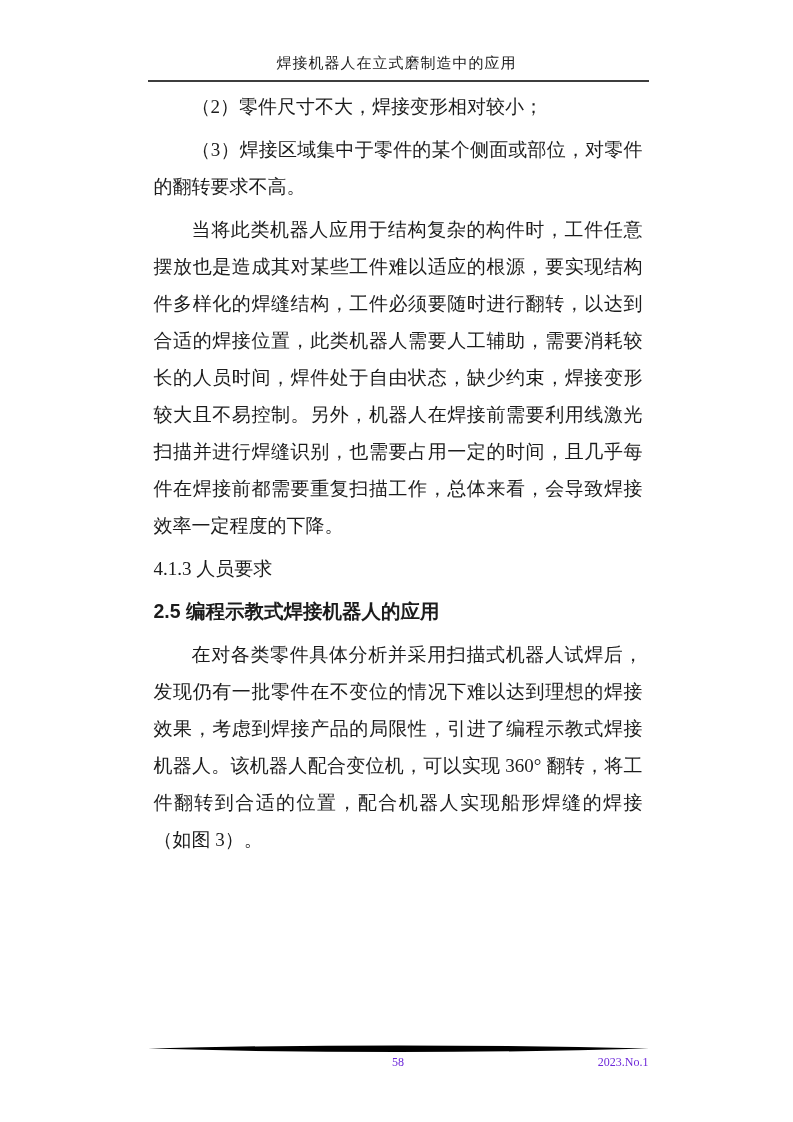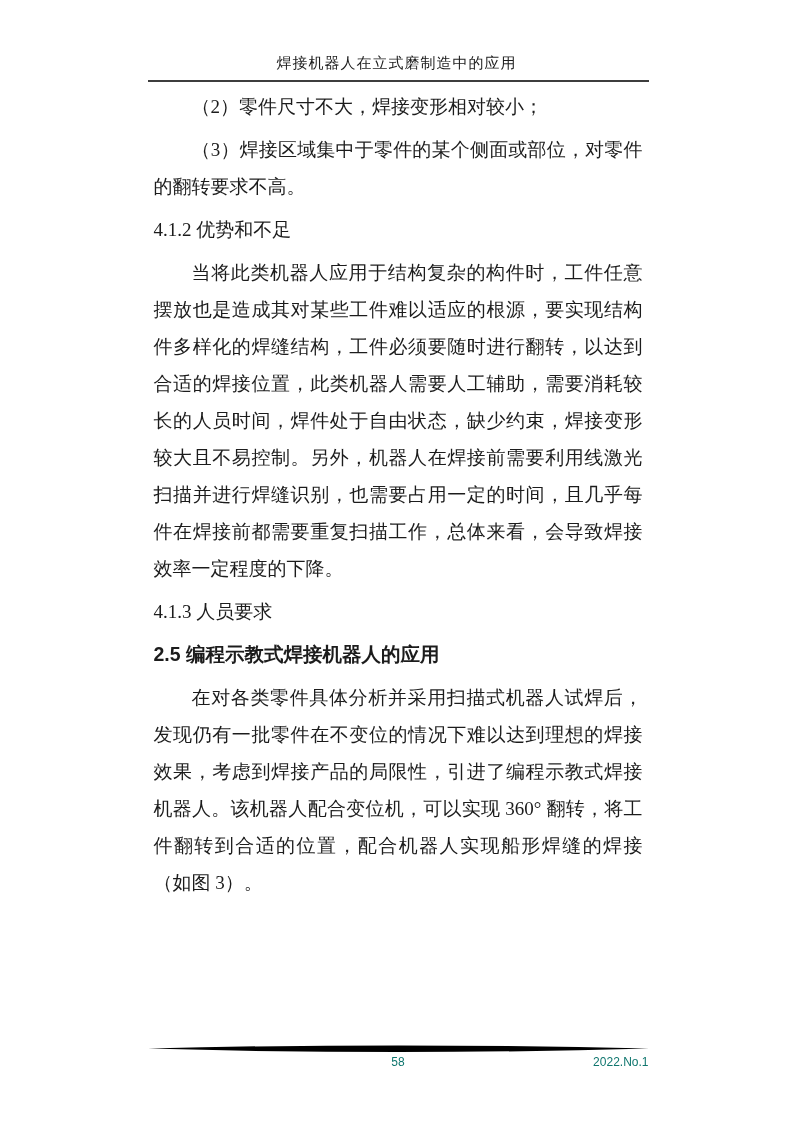--- a/index.html
+++ b/index.html
@@ -62,23 +62,23 @@
     position: absolute;
     left: 68px;
     right: 65px;
     top: 1044px;
   }
   .footer-bar { display: block; width: 100%; height: 10px; }
   .footer-meta {
     position: relative;
     height: 16px;
     margin-top: 1px;
-    font-family: Liberation Sans, sans-serif;
+    font-family: Liberation Serif, serif;
     font-size: 12px;
-    color: #0f766e;
+    color: #6d28d9;
   }
   .footer-page-number {
     position: absolute;
     left: 50%;
     transform: translateX(-50%);
   }
   .footer-issue {
     position: absolute;
     right: 0;
   }
@@ -89,34 +89,33 @@
 <div class="page">
 
   <div class="header">
     <div class="header-title">焊接机器人在立式磨制造中的应用</div>
     <div class="header-rule"></div>
   </div>
 
   <div class="content" id="document-body">
       <div class="block list-item">（2）零件尺寸不大，焊接变形相对较小；</div>
       <div class="block list-item">（3）焊接区域集中于零件的某个侧面或部位，对零件的翻转要求不高。</div>
-      <div class="block heading">4.1.2 优势和不足</div>
       <div class="block paragraph">当将此类机器人应用于结构复杂的构件时，工件任意摆放也是造成其对某些工件难以适应的根源，要实现结构件多样化的焊缝结构，工件必须要随时进行翻转，以达到合适的焊接位置，此类机器人需要人工辅助，需要消耗较长的人员时间，焊件处于自由状态，缺少约束，焊接变形较大且不易控制。另外，机器人在焊接前需要利用线激光扫描并进行焊缝识别，也需要占用一定的时间，且几乎每件在焊接前都需要重复扫描工作，总体来看，会导致焊接效率一定程度的下降。</div>
       <div class="block heading">4.1.3 人员要求</div>
       <div class="block heading-bold">2.5 编程示教式焊接机器人的应用</div>
       <div class="block paragraph">在对各类零件具体分析并采用扫描式机器人试焊后，发现仍有一批零件在不变位的情况下难以达到理想的焊接效果，考虑到焊接产品的局限性，引进了编程示教式焊接机器人。该机器人配合变位机，可以实现 360° 翻转，将工件翻转到合适的位置，配合机器人实现船形焊缝的焊接（如图 3）。</div>
     </div>
 
   <div class="footer">
     <svg class="footer-bar" viewBox="0 0 660 10" preserveAspectRatio="none" aria-hidden="true">
       <path d="M0,4.6
                C 110,2.3 220,1.4 330,1.4
                C 440,1.4 550,2.3 660,4.6
                C 550,7.0 440,8.0 330,8.0
                C 220,8.0 110,7.0 0,4.6 Z" fill="#000000"></path>
     </svg>
     <div class="footer-meta">
       <span class="footer-page-number">58</span>
-      <span class="footer-issue">2022.No.1</span>
+      <span class="footer-issue">2023.No.1</span>
     </div>
   </div>
 
 </div>
 
 </body></html>

